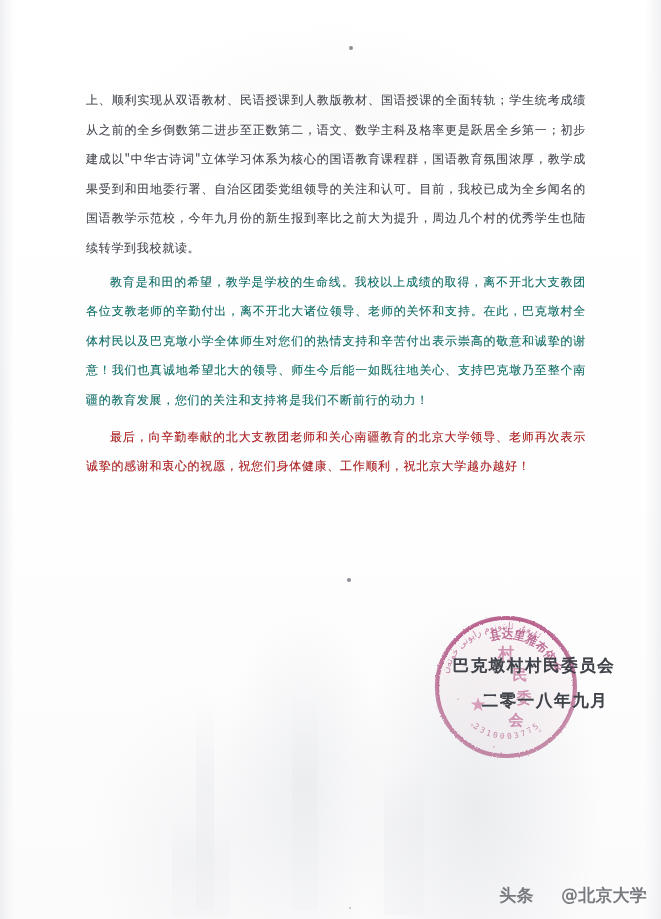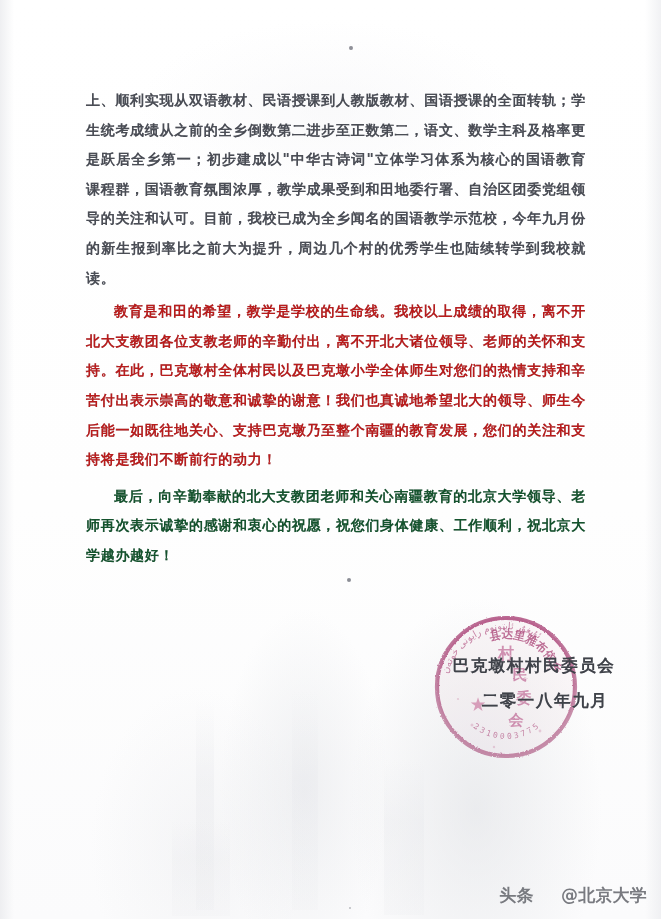--- a/index.html
+++ b/index.html
@@ -54,38 +54,38 @@
   #body-text {
     position: absolute;
     left: 86px;
     top: 86px;
     width: 500px;
     z-index: 3;
   }
 
   .para {
     margin: 0 0 2px 0;
-    font-size: 14px;
+    font-size: 12px;
     line-height: 29.6px;
     letter-spacing: 0.7px;
     color: #4d5058;
     text-align: justify;
     text-justify: inter-character;
-    font-weight: 700;
+    font-weight: 400;
     text-shadow: 0 0 0.6px rgba(90,94,104,0.45);
     -webkit-font-smoothing: antialiased;
   }
 
   .para.indent {
     text-indent: 2em;
   }
 
   .para.p1 { color: #4a4d55; }
-  .para.p2 { margin-top: 4px; color: #b91c1c; }
-  .para.p3 { margin-top: 7px; color: #14532d; }
+  .para.p2 { margin-top: 4px; color: #0f766e; }
+  .para.p3 { margin-top: 7px; color: #b91c1c; }
 
   
   #seal {
     position: absolute;
     left: 428px;
     top: 607px;
     width: 156px;
     height: 158px;
     z-index: 4;
     pointer-events: none;

